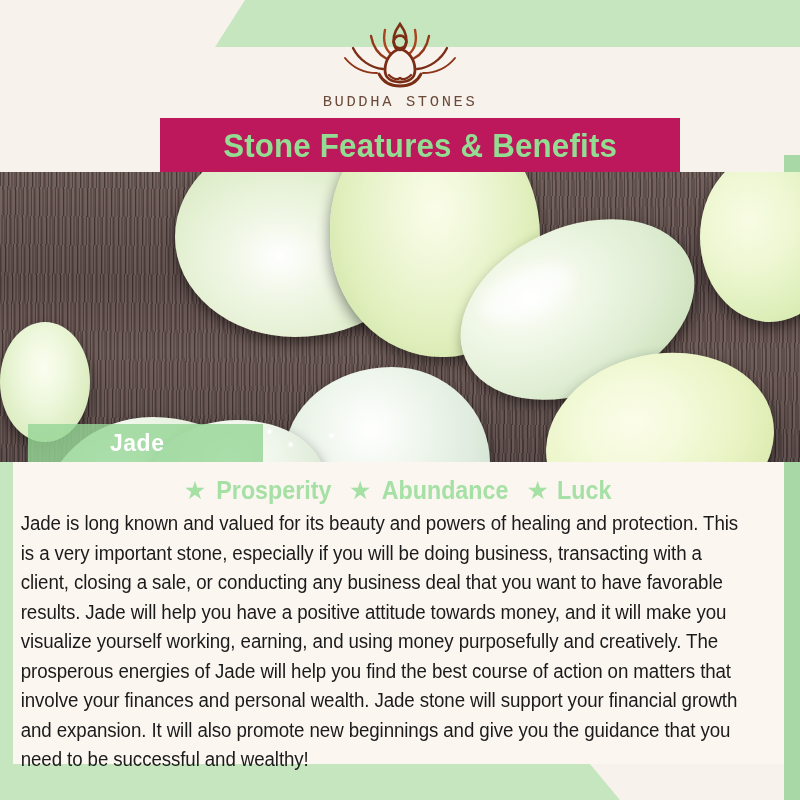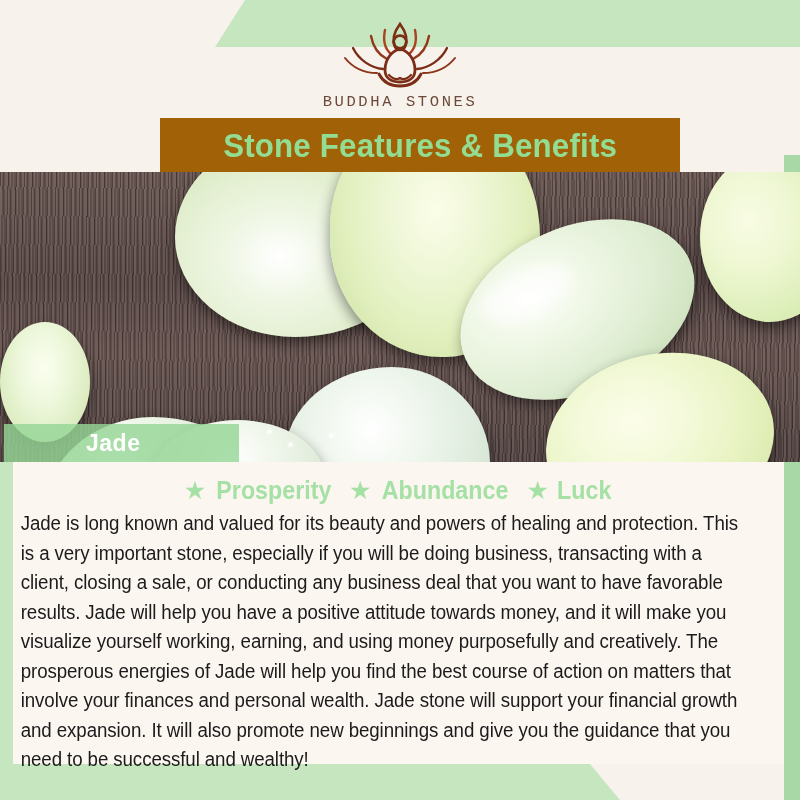--- a/index.html
+++ b/index.html
@@ -94,21 +94,21 @@
     font-weight: 400;
   }
 
   
   .title-band {
     position: absolute;
     top: 118px;
     left: 160px;
     width: 520px;
     height: 54px;
-    background: #a16207;
+    background: #be185d;
     display: flex;
     align-items: center;
     justify-content: center;
     z-index: 4;
   }
   .title-text {
     font-family: "Liberation Sans Narrow", "Liberation Sans", sans-serif;
     font-weight: bold;
     font-size: 34px;
     color: #93dd93;
@@ -206,21 +206,21 @@
     position: absolute;
     width: 3px; height: 3px;
     border-radius: 50%;
     background: #ffffff;
     box-shadow: 0 0 3px 1px rgba(255,255,255,0.85);
   }
 
   
   .jade-badge {
     position: absolute;
-    left: 4px;
+    left: 28px;
     top: 424px;
     width: 235px;
     height: 38px;
     background: rgba(150, 214, 150, 0.82);
     display: flex;
     align-items: center;
     z-index: 3;
   }
   .jade-label {
     color: #ffffff;

